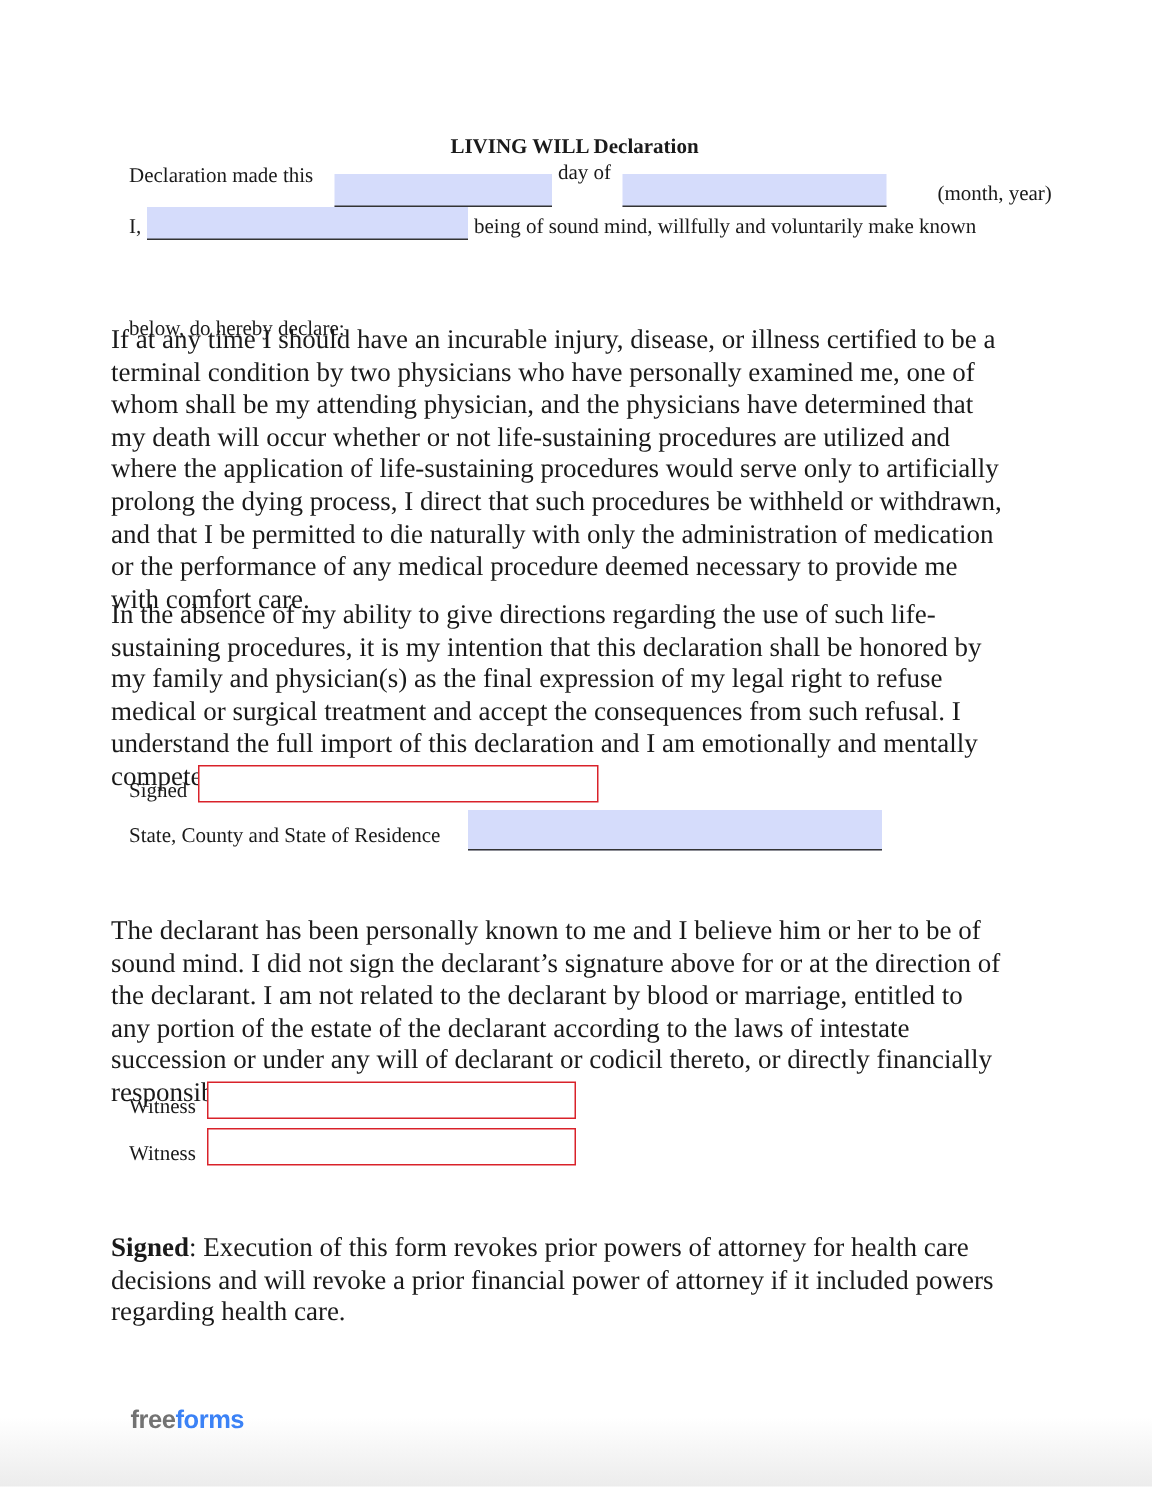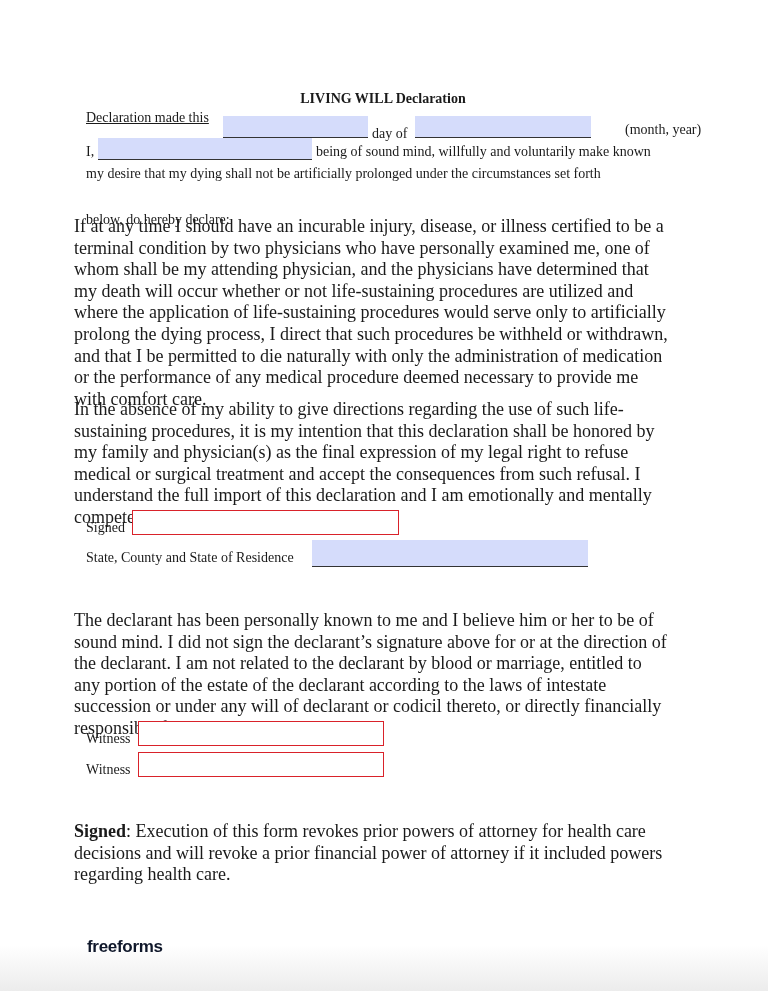--- a/index.html
+++ b/index.html
@@ -23,42 +23,41 @@
     box-sizing:border-box;
   }
   .sig {
     position:absolute; border:1.5px solid #d9222a; background:#fff; box-sizing:border-box;
   }
   .lbl { position:absolute; font-size:14px; white-space:nowrap; line-height:18px; }
   .logo {
     position:absolute; left:87px; top:937px; font-family:"Liberation Sans","DejaVu Sans",sans-serif;
     font-weight:bold; font-size:17px; letter-spacing:-0.3px;
   }
-  .logo .a { color:#0f172a;margin-top:40px; }
-  .logo .b { color:#0f172a; }
+  .logo .a { color:#737373;margin-top:40px; }
+  .logo .b { color:#3b82f6; }
   b.cau { font-weight:bold; }
 </style>
 </head>
 <body>
 
 <div class="page">
 
   <div class="title">LIVING WILL Declaration</div>
 
-  <span class="line" style="top:109px;text-decoration:underline;">Declaration made this</span>
+  <span class="line" style="top:109px;">Declaration made this</span>
   <div class="fill" style="left:223px; top:116px; width:145px; height:22px;"></div>
-  <span class="lbl" style="left:372px; top:125px;">day of</span>
+  <span class="lbl" style="left:372px; top:107px;">day of</span>
   <div class="fill" style="left:415px; top:116px; width:176px; height:22px;"></div>
   <span class="lbl" style="left:625px; top:121px;">(month, year)</span>
 
   <span class="line" style="top:143px;">I,</span>
   <div class="fill" style="left:98px; top:138px; width:214px; height:22px;"></div>
   <span class="lbl" style="left:316px; top:143px;text-align:right;">being of sound mind, willfully and voluntarily make known</span>
 
-  <span class="line" style="top:165px;">my desire that my dying shall not be artificially prolonged under the circumstances set forth</span>
   <span class="line" style="top:187px;margin-top:24px;">below, do hereby declare:</span>
 
   <div class="para" style="top:216px; width:598px;">If at any time I should have an incurable injury, disease, or illness certified to be a terminal condition by two physicians who have personally examined me, one of whom shall be my attending physician, and the physicians have determined that my death will occur whether or not life-sustaining procedures are utilized and where the application of life-sustaining procedures would serve only to artificially prolong the dying process, I direct that such procedures be withheld or withdrawn, and that I be permitted to die naturally with only the administration of medication or the performance of any medical procedure deemed necessary to provide me with comfort care.</div>
 
   <div class="para" style="top:399px; width:598px;">In the absence of my ability to give directions regarding the use of such life-sustaining procedures, it is my intention that this declaration shall be honored by my family and physician(s) as the final expression of my legal right to refuse medical or surgical treatment and accept the consequences from such refusal. I understand the full import of this declaration and I am emotionally and mentally competent to make this declaration.</div>
 
   <span class="lbl" style="left:86px; top:519px;">Signed</span>
   <div class="sig" style="left:132px; top:510px; width:267px; height:25px;"></div>
 
   <span class="lbl" style="left:86px; top:549px;">State, County and State of Residence</span>

